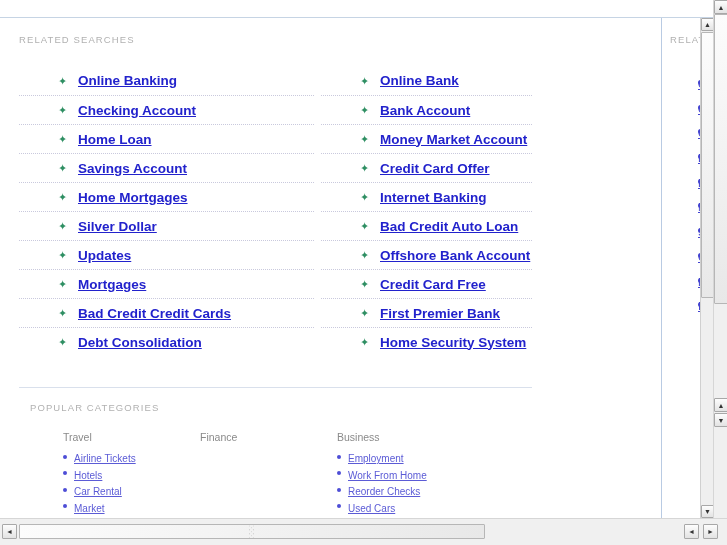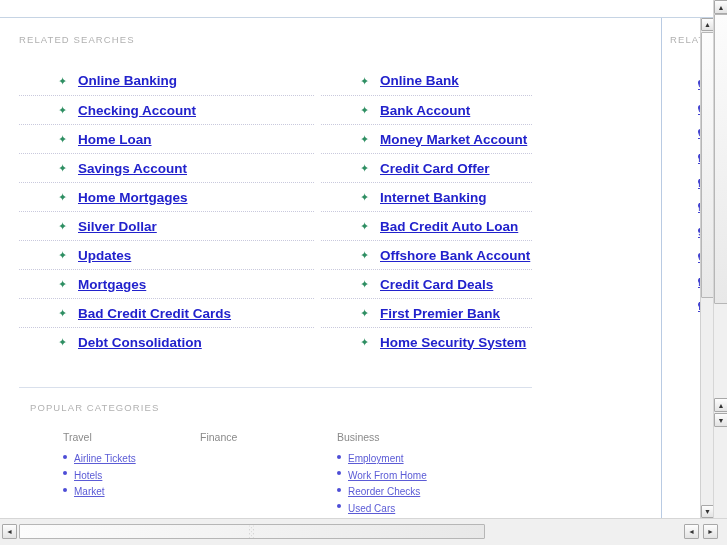--- a/index.html
+++ b/index.html
@@ -337,21 +337,21 @@
             <div class="rs-item">
               <span class="rs-star">✦</span>
               <a href="#">Bad Credit Auto Loan</a>
             </div>
             <div class="rs-item">
               <span class="rs-star">✦</span>
               <a href="#">Offshore Bank Account</a>
             </div>
             <div class="rs-item">
               <span class="rs-star">✦</span>
-              <a href="#">Credit Card Deals</a>
+              <a href="#">Credit Card Free</a>
             </div>
             <div class="rs-item">
               <span class="rs-star">✦</span>
               <a href="#">First Premier Bank</a>
             </div>
             <div class="rs-item">
               <span class="rs-star">✦</span>
               <a href="#">Home Security System</a>
             </div>
           </div>
@@ -363,20 +363,21 @@
       <div id="popular-wrap">
         <div class="section-label">POPULAR CATEGORIES</div>
 
         <div id="popular-cols">
 
           <div class="pc-col">
             <div class="pc-title">Travel</div>
             <ul class="pc-list">
               <li><span class="bullet"></span><a href="#">Airline Tickets</a></li>
               <li><span class="bullet"></span><a href="#">Hotels</a></li>
+              <li><span class="bullet"></span><a href="#">Car Rental</a></li>
               <li><span class="bullet"></span><a href="#">Market</a></li>
               <li></li>
             </ul>
           </div>
 
           <div class="pc-col">
             <div class="pc-title">Finance</div>
           </div>
 
 

